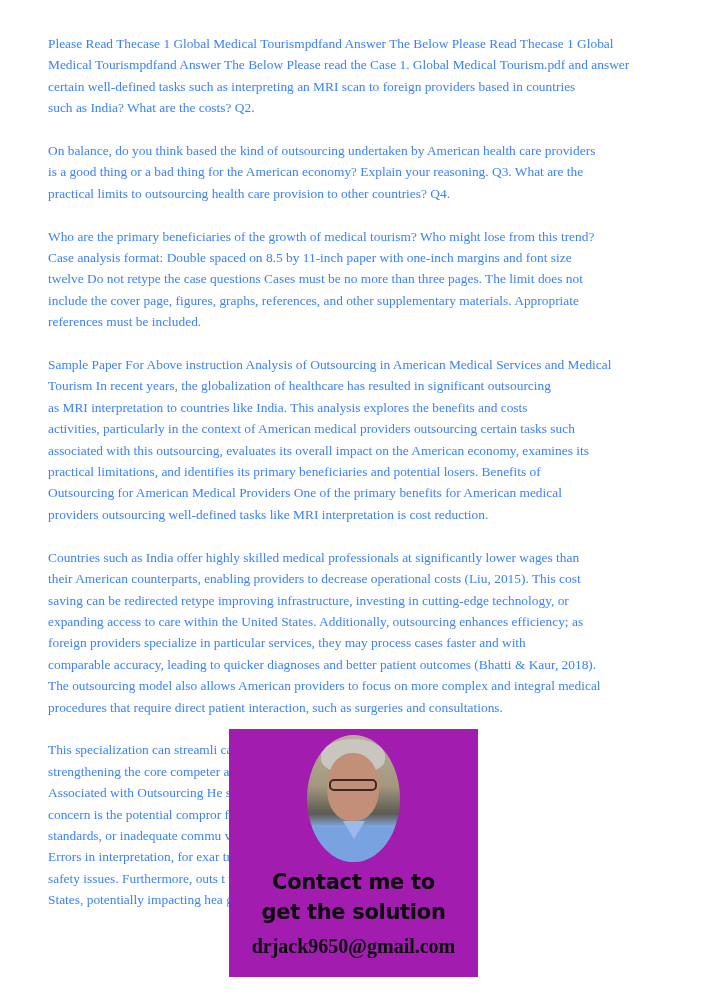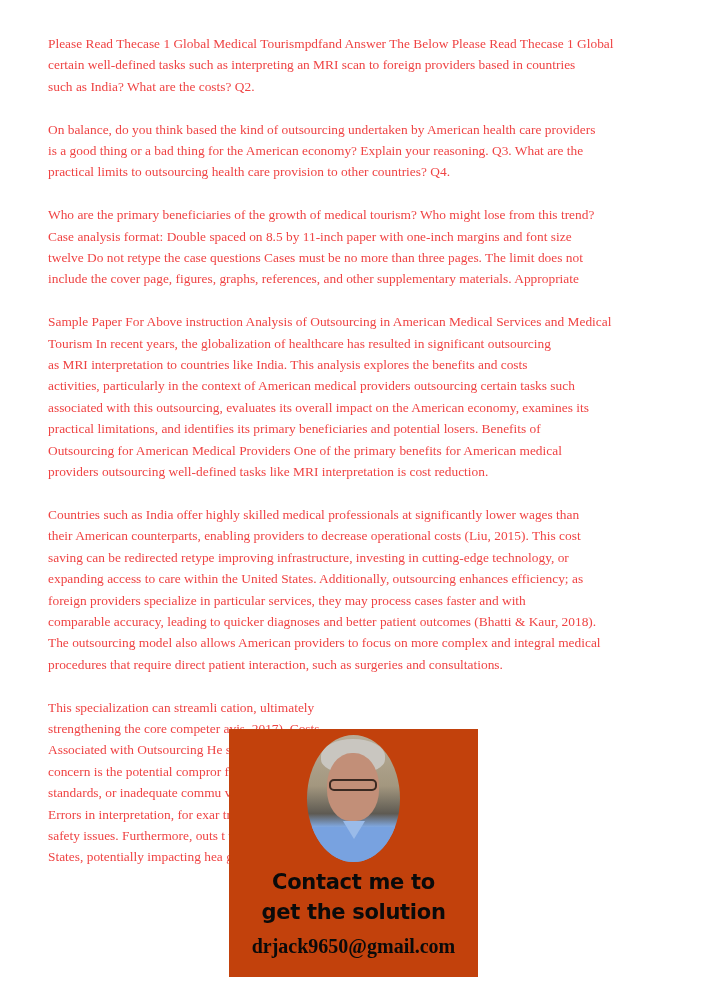--- a/index.html
+++ b/index.html
@@ -1,27 +1,27 @@
 <!DOCTYPE html>
 <html><head>
 <meta charset="utf-8">
 <style>
   html, body { margin: 0; padding: 0; background: #ffffff; }
   body { width: 708px; height: 1000px; position: relative; overflow: hidden; }
   .page {
     position: absolute; left: 48px; top: 33px; width: 640px;
     font-family: "Liberation Serif", "DejaVu Serif", serif;
-    font-size: 13.4px; line-height: 21.4px; color: #ef4444;
+    font-size: 13.4px; line-height: 21.4px; color: #3b82f6;
   }
   .para { margin: 0 0 21.4px 0; white-space: normal; }
   .line { display: block; white-space: nowrap; }
 
   .promo {
     position: absolute; left: 229px; top: 729px; width: 249px; height: 248px;
-    background: #c2410c;
+    background: #a21caf;
   }
   .portrait {
     position: absolute; left: 78px; top: 6px; width: 93px; height: 127px;
     border-radius: 50%; overflow: hidden;
     background: linear-gradient(180deg, #b8ad98 0%, #a3977f 40%, #5e5a52 62%, #7fa6dd 72%, #6f98d6 100%);
   }
   .portrait .hair {
     position: absolute; left: 14px; top: 4px; width: 64px; height: 34px;
     border-radius: 50% 50% 40% 40%; background: #c9c6c0;
   }
@@ -53,33 +53,35 @@
     font-family: "Liberation Serif", "DejaVu Serif", serif; font-weight: bold;
     font-size: 20px; line-height: 28px; color: #0a0a0a;
   }
 </style>
 </head>
 <body>
 
 <div class="page">
   <p class="para">
     <span class="line">Please Read Thecase 1 Global Medical Tourismpdfand Answer The Below Please Read Thecase 1 Global</span>
+    <span class="line">Medical Tourismpdfand Answer The Below Please read the Case 1. Global Medical Tourism.pdf and answer</span>
     <span class="line">certain well-defined tasks such as interpreting an MRI scan to foreign providers based in countries</span>
     <span class="line">such as India? What are the costs? Q2.</span>
   </p>
   <p class="para">
     <span class="line">On balance, do you think based the kind of outsourcing undertaken by American health care providers</span>
     <span class="line">is a good thing or a bad thing for the American economy? Explain your reasoning. Q3. What are the</span>
     <span class="line">practical limits to outsourcing health care provision to other countries? Q4.</span>
   </p>
   <p class="para">
     <span class="line">Who are the primary beneficiaries of the growth of medical tourism? Who might lose from this trend?</span>
     <span class="line">Case analysis format: Double spaced on 8.5 by 11-inch paper with one-inch margins and font size</span>
     <span class="line">twelve Do not retype the case questions Cases must be no more than three pages. The limit does not</span>
     <span class="line">include the cover page, figures, graphs, references, and other supplementary materials. Appropriate</span>
+    <span class="line">references must be included.</span>
   </p>
   <p class="para">
     <span class="line">Sample Paper For Above instruction Analysis of Outsourcing in American Medical Services and Medical</span>
     <span class="line">Tourism In recent years, the globalization of healthcare has resulted in significant outsourcing</span>
     <span class="line">as MRI interpretation to countries like India. This analysis explores the benefits and costs</span>
     <span class="line">activities, particularly in the context of American medical providers outsourcing certain tasks such</span>
     <span class="line">associated with this outsourcing, evaluates its overall impact on the American economy, examines its</span>
     <span class="line">practical limitations, and identifies its primary beneficiaries and potential losers. Benefits of</span>
     <span class="line">Outsourcing for American Medical Providers One of the primary benefits for American medical</span>
     <span class="line">providers outsourcing well-defined tasks like MRI interpretation is cost reduction.</span>

